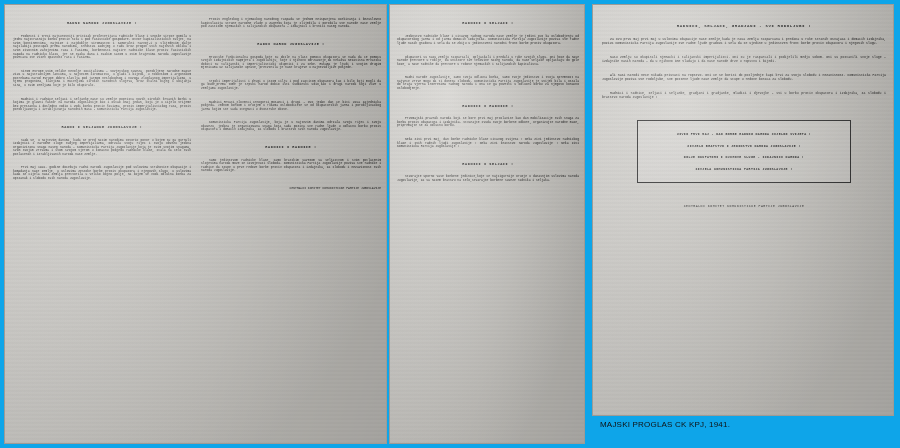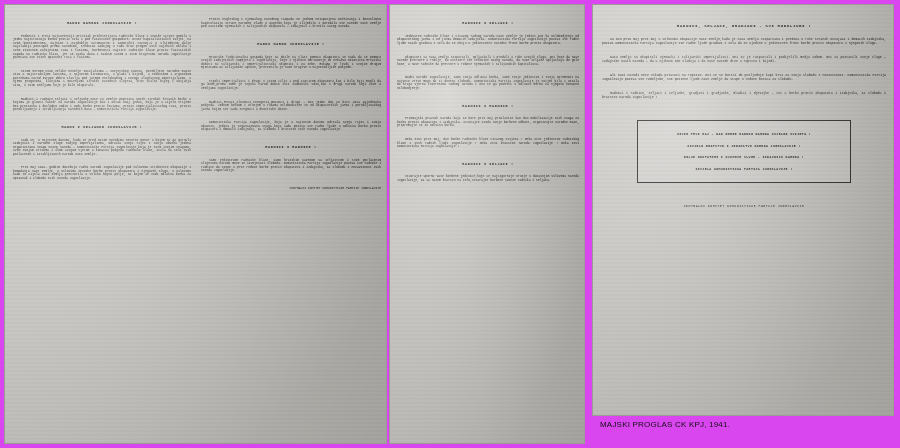--- a/index.html
+++ b/index.html
@@ -14,21 +14,21 @@
     overflow: hidden;
     position: relative;
   }
 
   
   .scan {
     position: absolute;
     left: 0; top: 0;
     width: 900px;
     height: 448px;
-    background: #d946ef;
+    background: #0ea5e9;
   }
 
   
   .sheet {
     position: absolute;
     background: #cfcdc8;
     overflow: hidden;
     box-sizing: border-box;
   }
 

